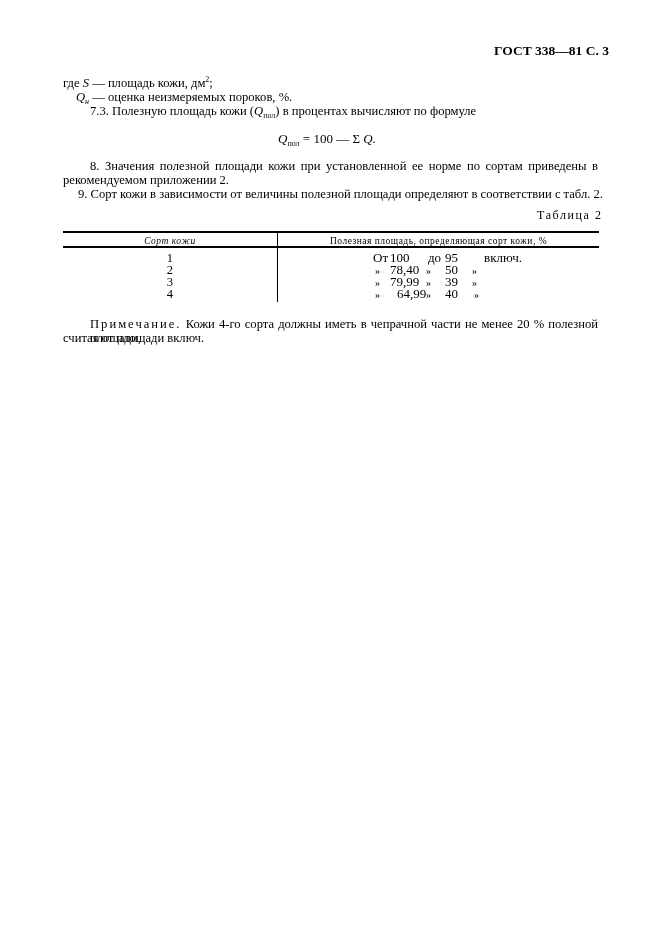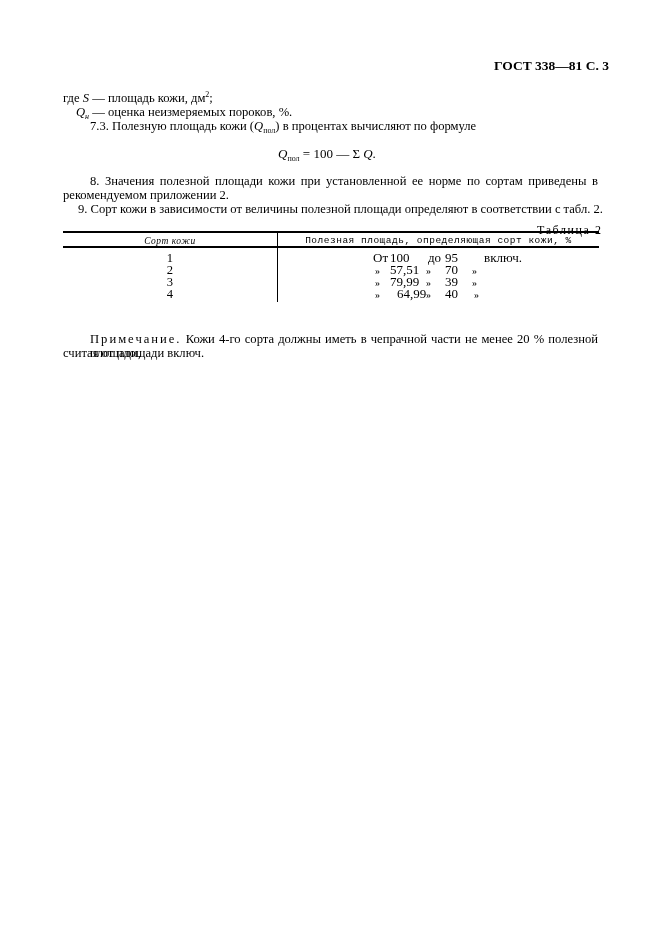--- a/index.html
+++ b/index.html
@@ -1,41 +1,41 @@
 <!DOCTYPE html>
 <html><head>
 <meta charset="utf-8">
 <style>
   html, body { margin: 0; padding: 0; background: #ffffff; }
   body {
     width: 661px; height: 936px; position: relative; overflow: hidden;
     font-family: "Liberation Serif", "DejaVu Serif", serif;
     color: #000; font-size: 12.6px; line-height: 14px;
   }
-  .abs { position: absolute; white-space: nowrap; margin-top: 15px; }
+  .abs { position: absolute; white-space: nowrap; }
   .header { left: 494px; top: 44px; font-weight: bold; font-size: 13.5px; }
   .line1 { left: 63px; top: 76px; }
   .line2 { left: 76px; top: 90px; }
   .line3 { left: 90px; top: 104px; }
   .formula { left: 278px; top: 132px; font-size: 13px; }
   .p8a { left: 90px; top: 159px; width: 508px; text-align: justify; text-align-last: justify; white-space: normal; }
   .p8b { left: 63px; top: 173px; }
   .p9 { left: 78px; top: 187px; }
   .tablecap { left: 537px; top: 208px; letter-spacing: 1.6px; font-size: 12px; font-family: Liberation Serif, serif; }
   i { font-style: italic; }
   sub { font-size: 8px; vertical-align: -3px; line-height: 0; }
   sup { font-size: 8px; vertical-align: 5px; line-height: 0; }
 
   .table { position: absolute; left: 63px; top: 231px; width: 536px; }
   .tb-top { position: absolute; left: 0; top: 0; width: 536px; height: 2px; background: #000; }
   .tb-mid { position: absolute; left: 0; top: 15px; width: 536px; height: 2px; background: #000; }
   .tb-vline { position: absolute; left: 214px; top: 0; width: 1px; height: 71px; background: #000; }
   .th { position: absolute; top: 3px; font-size: 9.5px; letter-spacing: 0.5px; text-align: center; }
   .th-1 { left: 0; width: 214px; font-style: italic; }
-  .th-2 { left: 215px; width: 321px; font-family: Liberation Mono, monospace; }
+  .th-2 { left: 215px; width: 321px; }
   .col1cell { position: absolute; left: 0; width: 214px; text-align: center; font-size: 12.6px; }
   .rng { position: absolute; font-size: 13px; }
   .quot { font-size: 10px; }
 
   .note { left: 90px; top: 317px; width: 508px; white-space: normal; text-align: justify; text-align-last: justify; font-family: Liberation Serif, serif; }
   .note2 { left: 63px; top: 331px; }
   .spaced { letter-spacing: 2px; }
 </style>
 </head>
 <body>
@@ -65,23 +65,23 @@
 
   <div class="col1cell" style="top:20px">1</div>
   <div class="rng" style="left:310px; top:20px">От</div>
   <div class="rng" style="left:327px; top:20px">100</div>
   <div class="rng" style="left:365px; top:20px">до</div>
   <div class="rng" style="left:382px; top:20px">95</div>
   <div class="rng" style="left:421px; top:20px">включ.</div>
 
   <div class="col1cell" style="top:32px">2</div>
   <div class="rng quot" style="left:312px; top:33px">»</div>
-  <div class="rng" style="left:327px; top:32px">57,51</div>
+  <div class="rng" style="left:327px; top:32px">78,40</div>
   <div class="rng quot" style="left:363px; top:33px">»</div>
-  <div class="rng" style="left:382px; top:32px">70</div>
+  <div class="rng" style="left:382px; top:32px">50</div>
   <div class="rng quot" style="left:409px; top:33px">»</div>
 
   <div class="col1cell" style="top:44px">3</div>
   <div class="rng quot" style="left:312px; top:45px">»</div>
   <div class="rng" style="left:327px; top:44px">79,99</div>
   <div class="rng quot" style="left:363px; top:45px">»</div>
   <div class="rng" style="left:382px; top:44px">39</div>
   <div class="rng quot" style="left:409px; top:45px">»</div>
 
   <div class="col1cell" style="top:56px">4</div>

